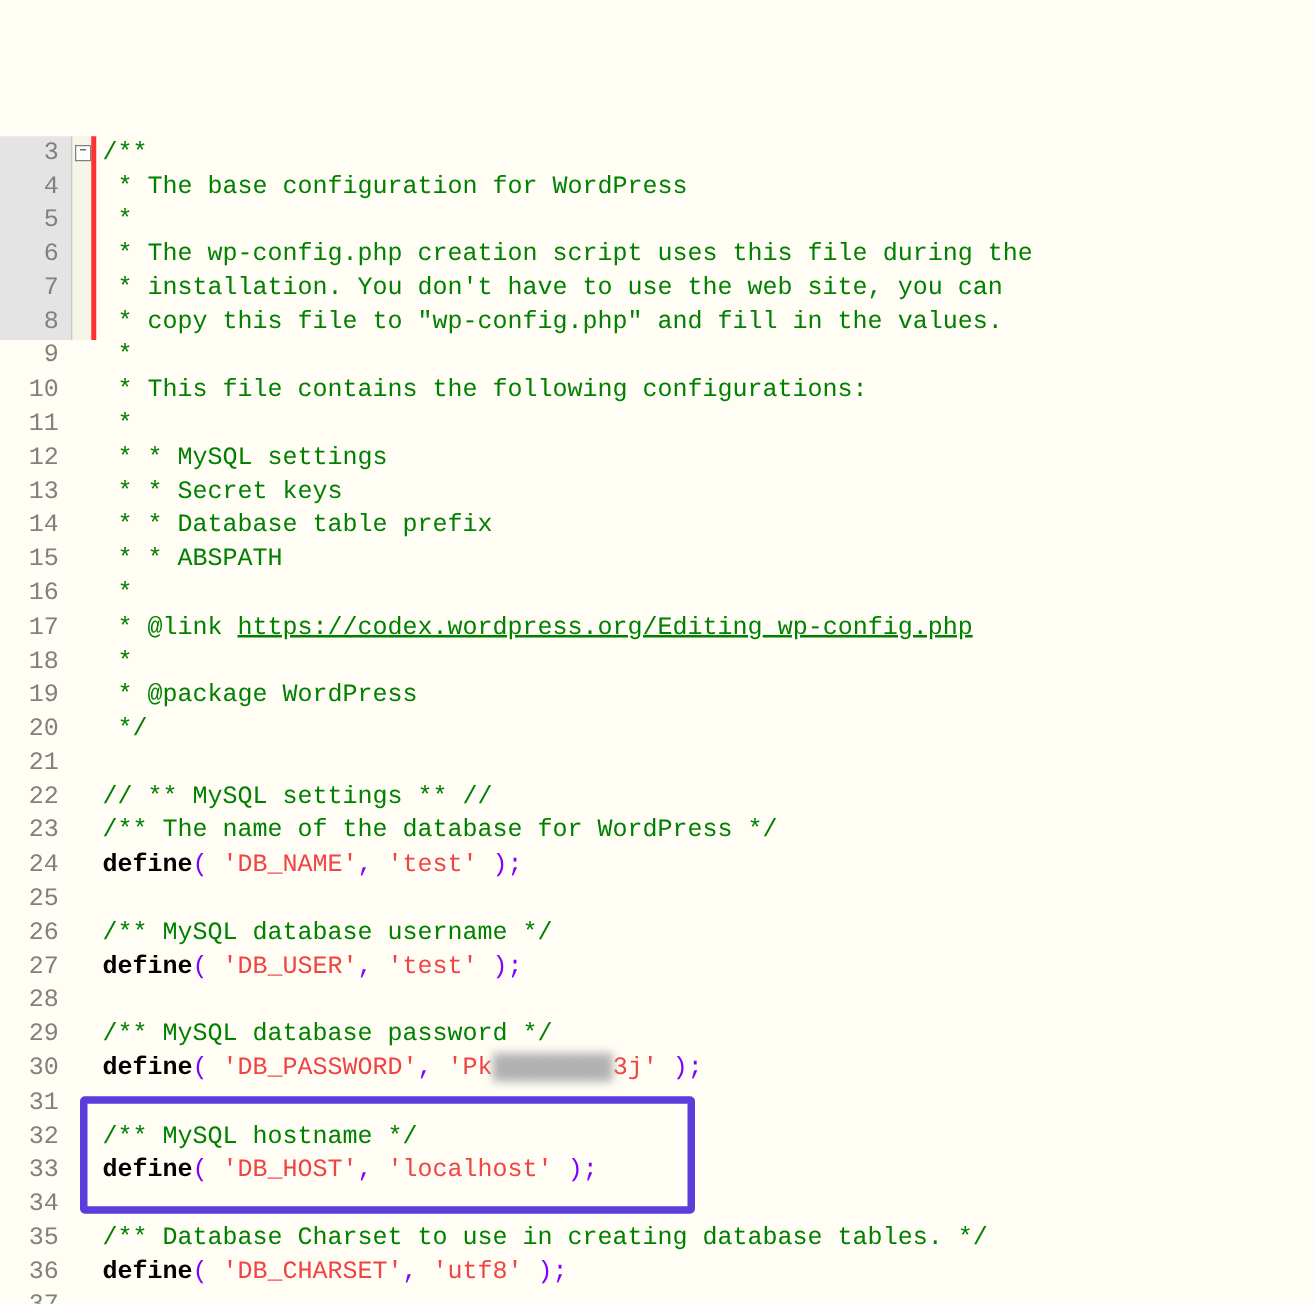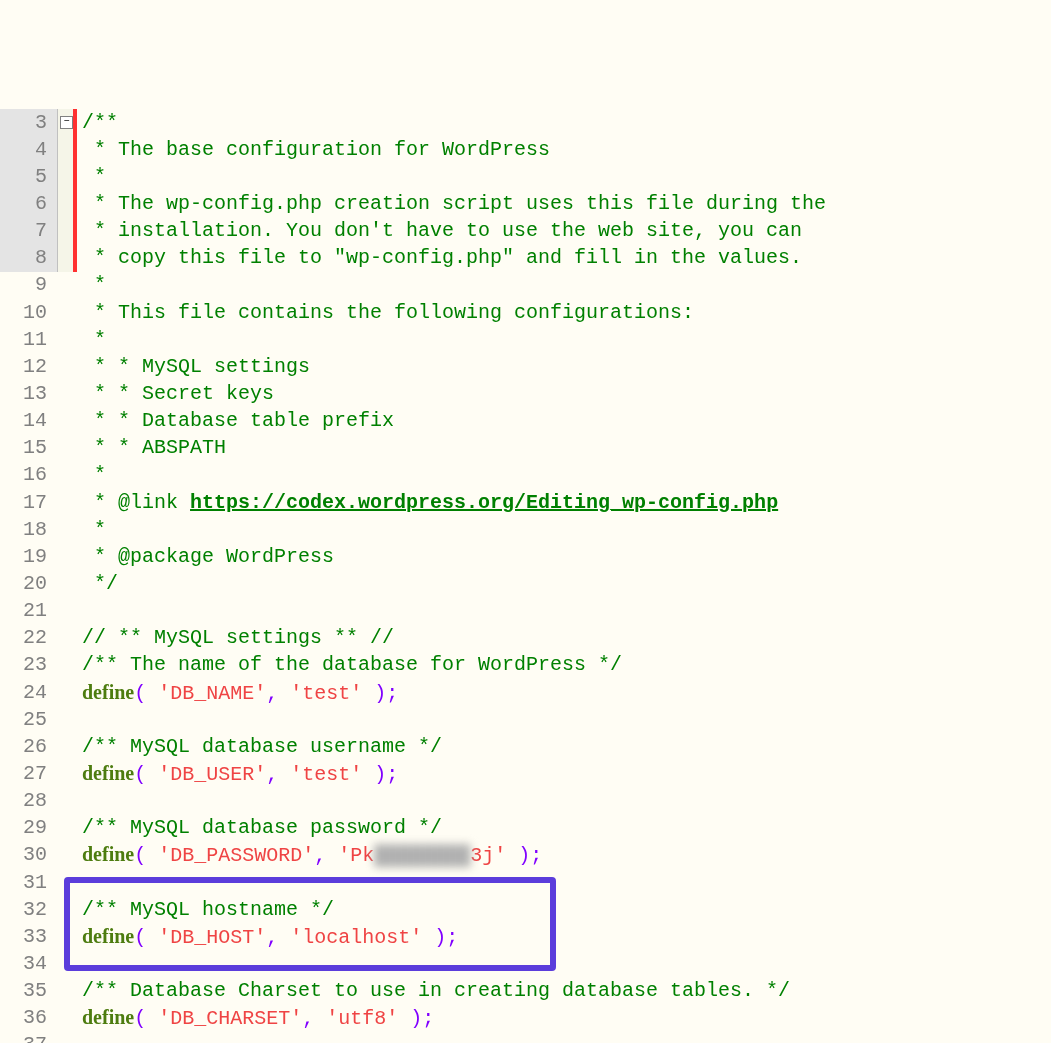--- a/index.html
+++ b/index.html
@@ -34,24 +34,24 @@
   .change-bar{
     position:absolute;left:73px;top:0;width:4px;height:100%;
     background:#ff3030;
   }
   .code{
     position:absolute;left:82px;top:0;right:0;
   }
   .row{display:block;height:27.15px;}
   
   .cm  {color:#008000;}            
-  .kw  {color:#4d7c0f;font-weight:bold;font-family:Liberation Serif, serif;} 
+  .kw  {color:#000000;font-weight:bold;} 
   .op  {color:#8000ff;}            
   .str {color:#ef4444;}            
-  .lnk {color:#008000;text-decoration:underline;font-weight:bold;}
+  .lnk {color:#008000;text-decoration:underline;}
   
   .blur{filter:blur(4px);color:#b0b0b0;}
   
   .hl-box{
     position:absolute;
     border:6px solid #5b3ddb;
     border-radius:4px;
     pointer-events:none;
     box-sizing:border-box;
   }

